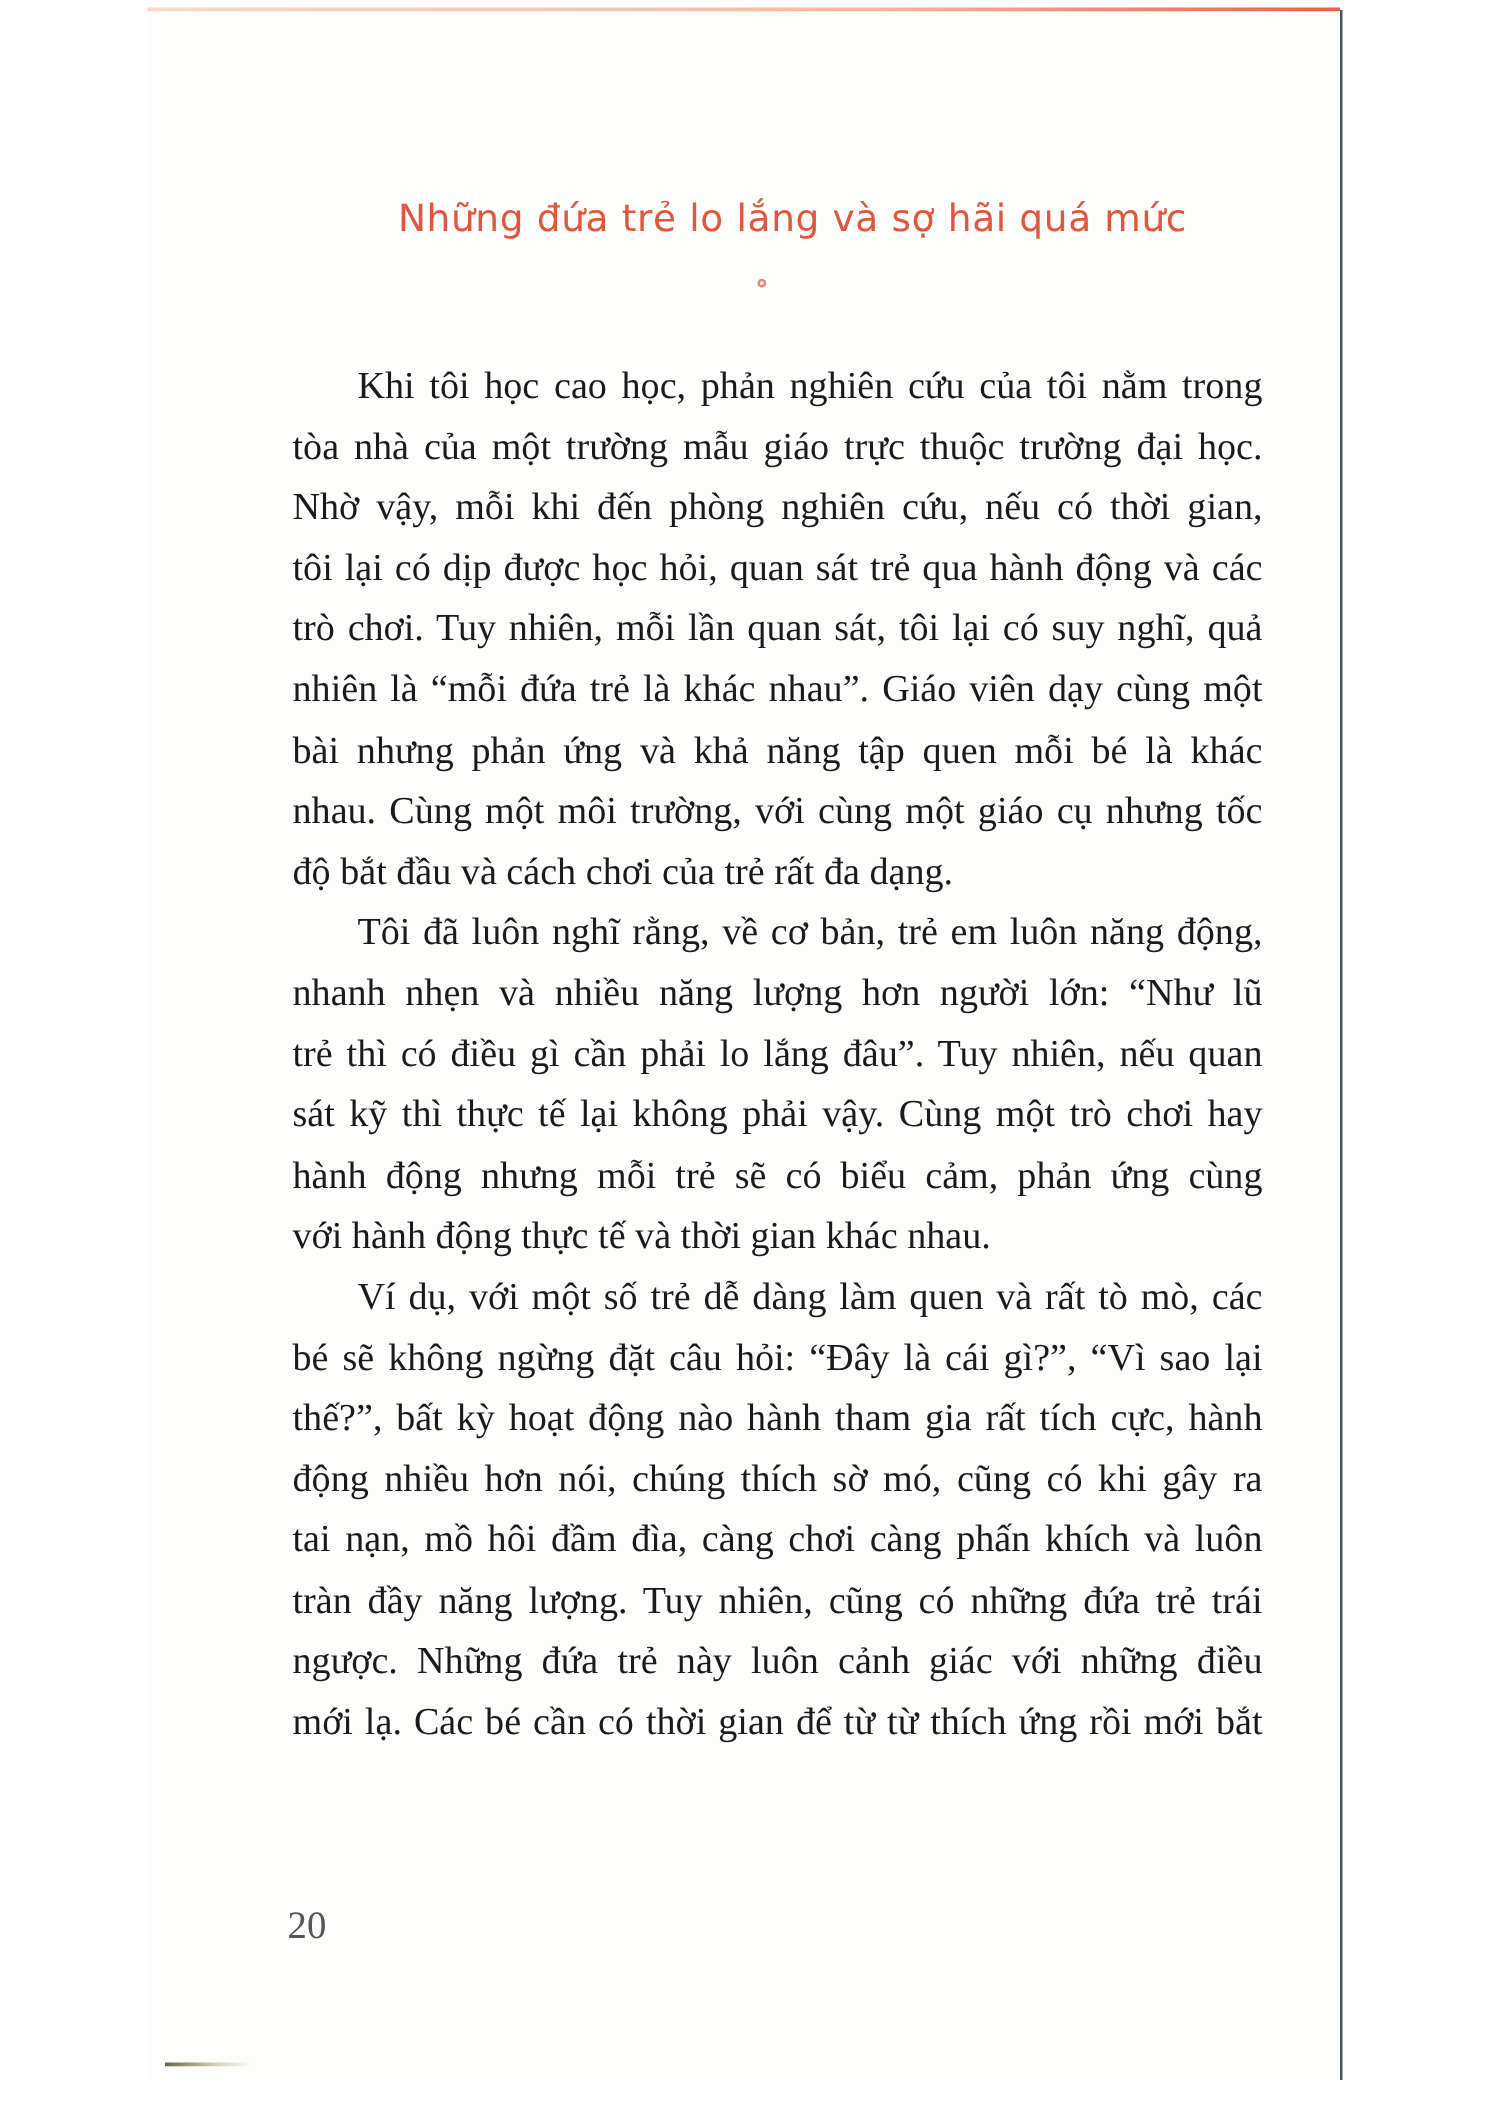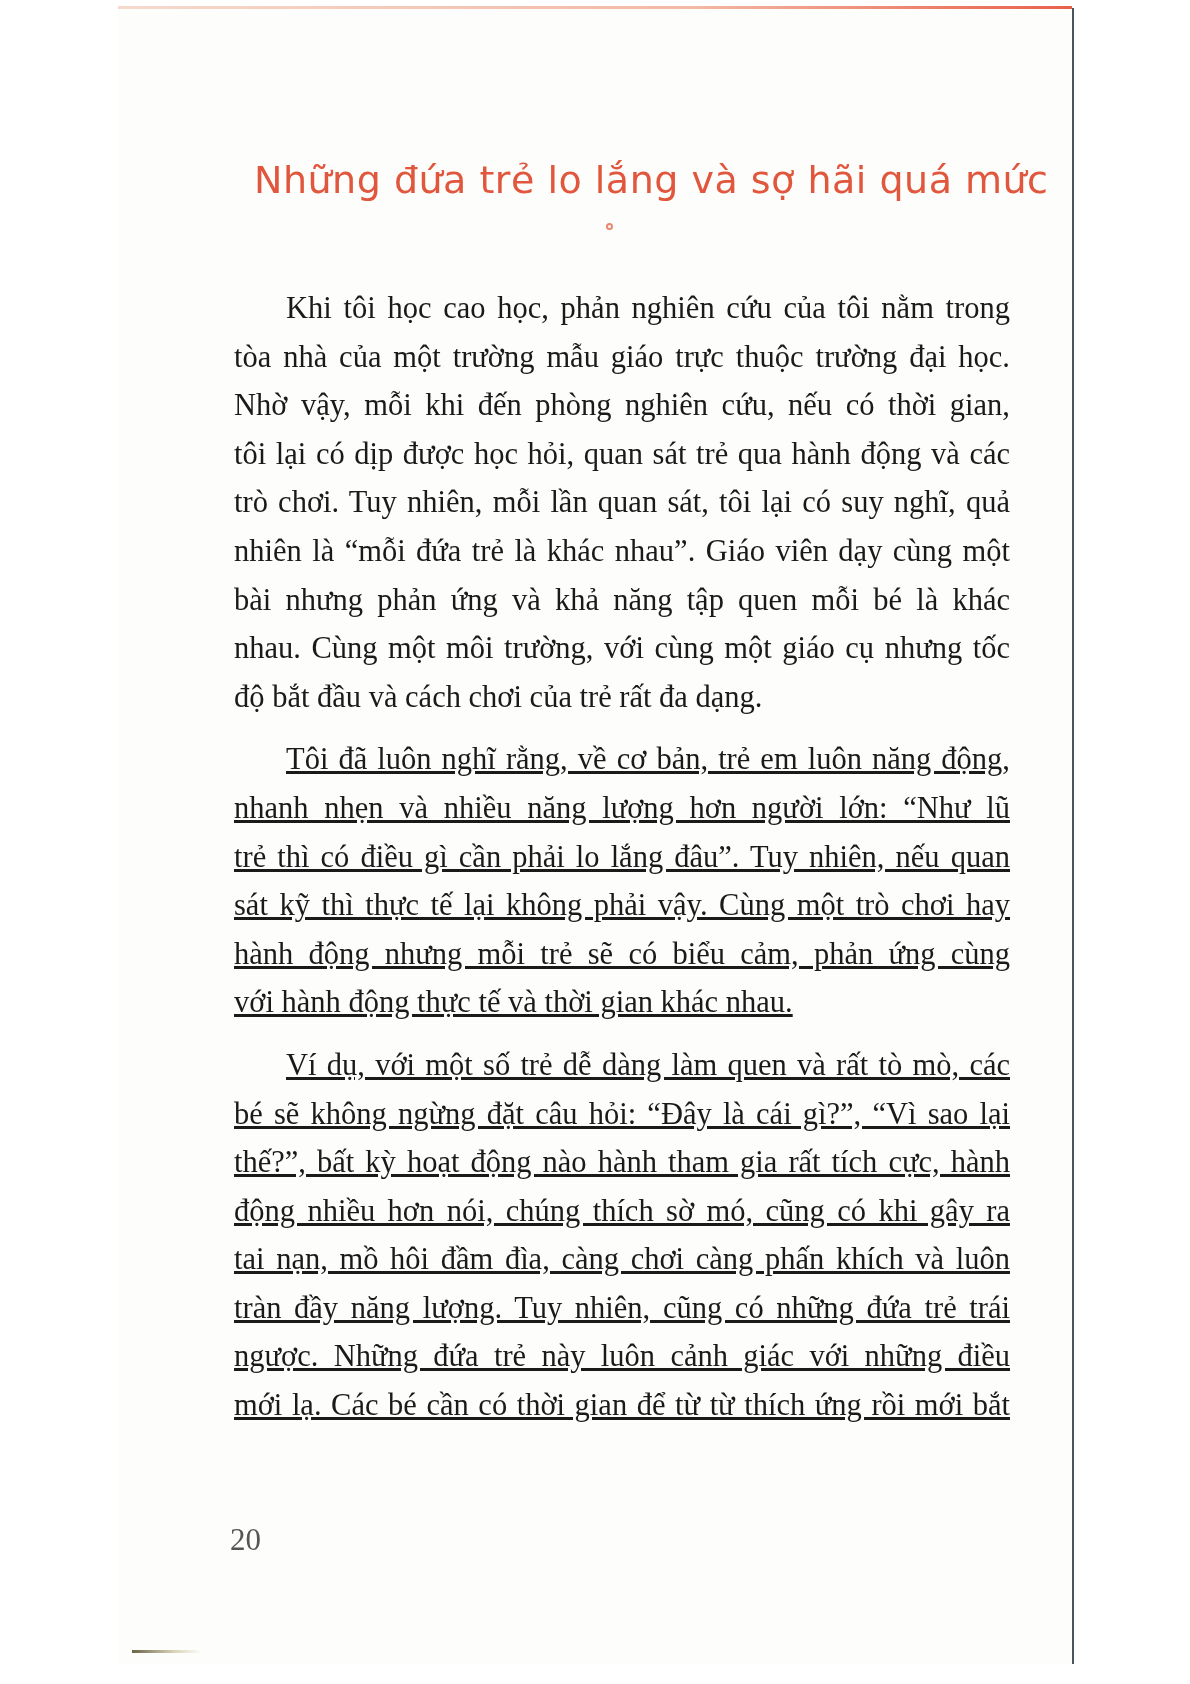--- a/index.html
+++ b/index.html
@@ -37,21 +37,21 @@
       width: 70px;
       height: 3px;
       background: linear-gradient(to right, #6b6548 0%, #d9d4b8 60%, rgba(255,255,255,0) 100%);
     }
     .chapter-title {
       position: absolute;
       left: 254px;
       top: 158px;
       width: 760px;
       font-family: "DejaVu Sans", sans-serif;
-      font-size: 38px;
+      font-size: 30px;
       font-weight: normal;
       color: #e0573d;
       letter-spacing: 0.5px;
       white-space: nowrap;
       text-align: center;
     }
     .ornament {
       position: absolute;
       left: 606px;
       top: 223px;
@@ -82,22 +82,20 @@
       white-space: nowrap;
       overflow: visible;
     }
     .para .line.last {
       text-align-last: left;
     }
     .para .line.indent {
       padding-left: 52px;
     }
     .para + .para {
-      margin-top: 14px;
-      text-decoration: underline;
     }
     .page-number {
       position: absolute;
       left: 230px;
       top: 1522px;
       font-family: "Liberation Serif", serif;
       font-size: 31px;
       color: #555555;
     }
   </style>

